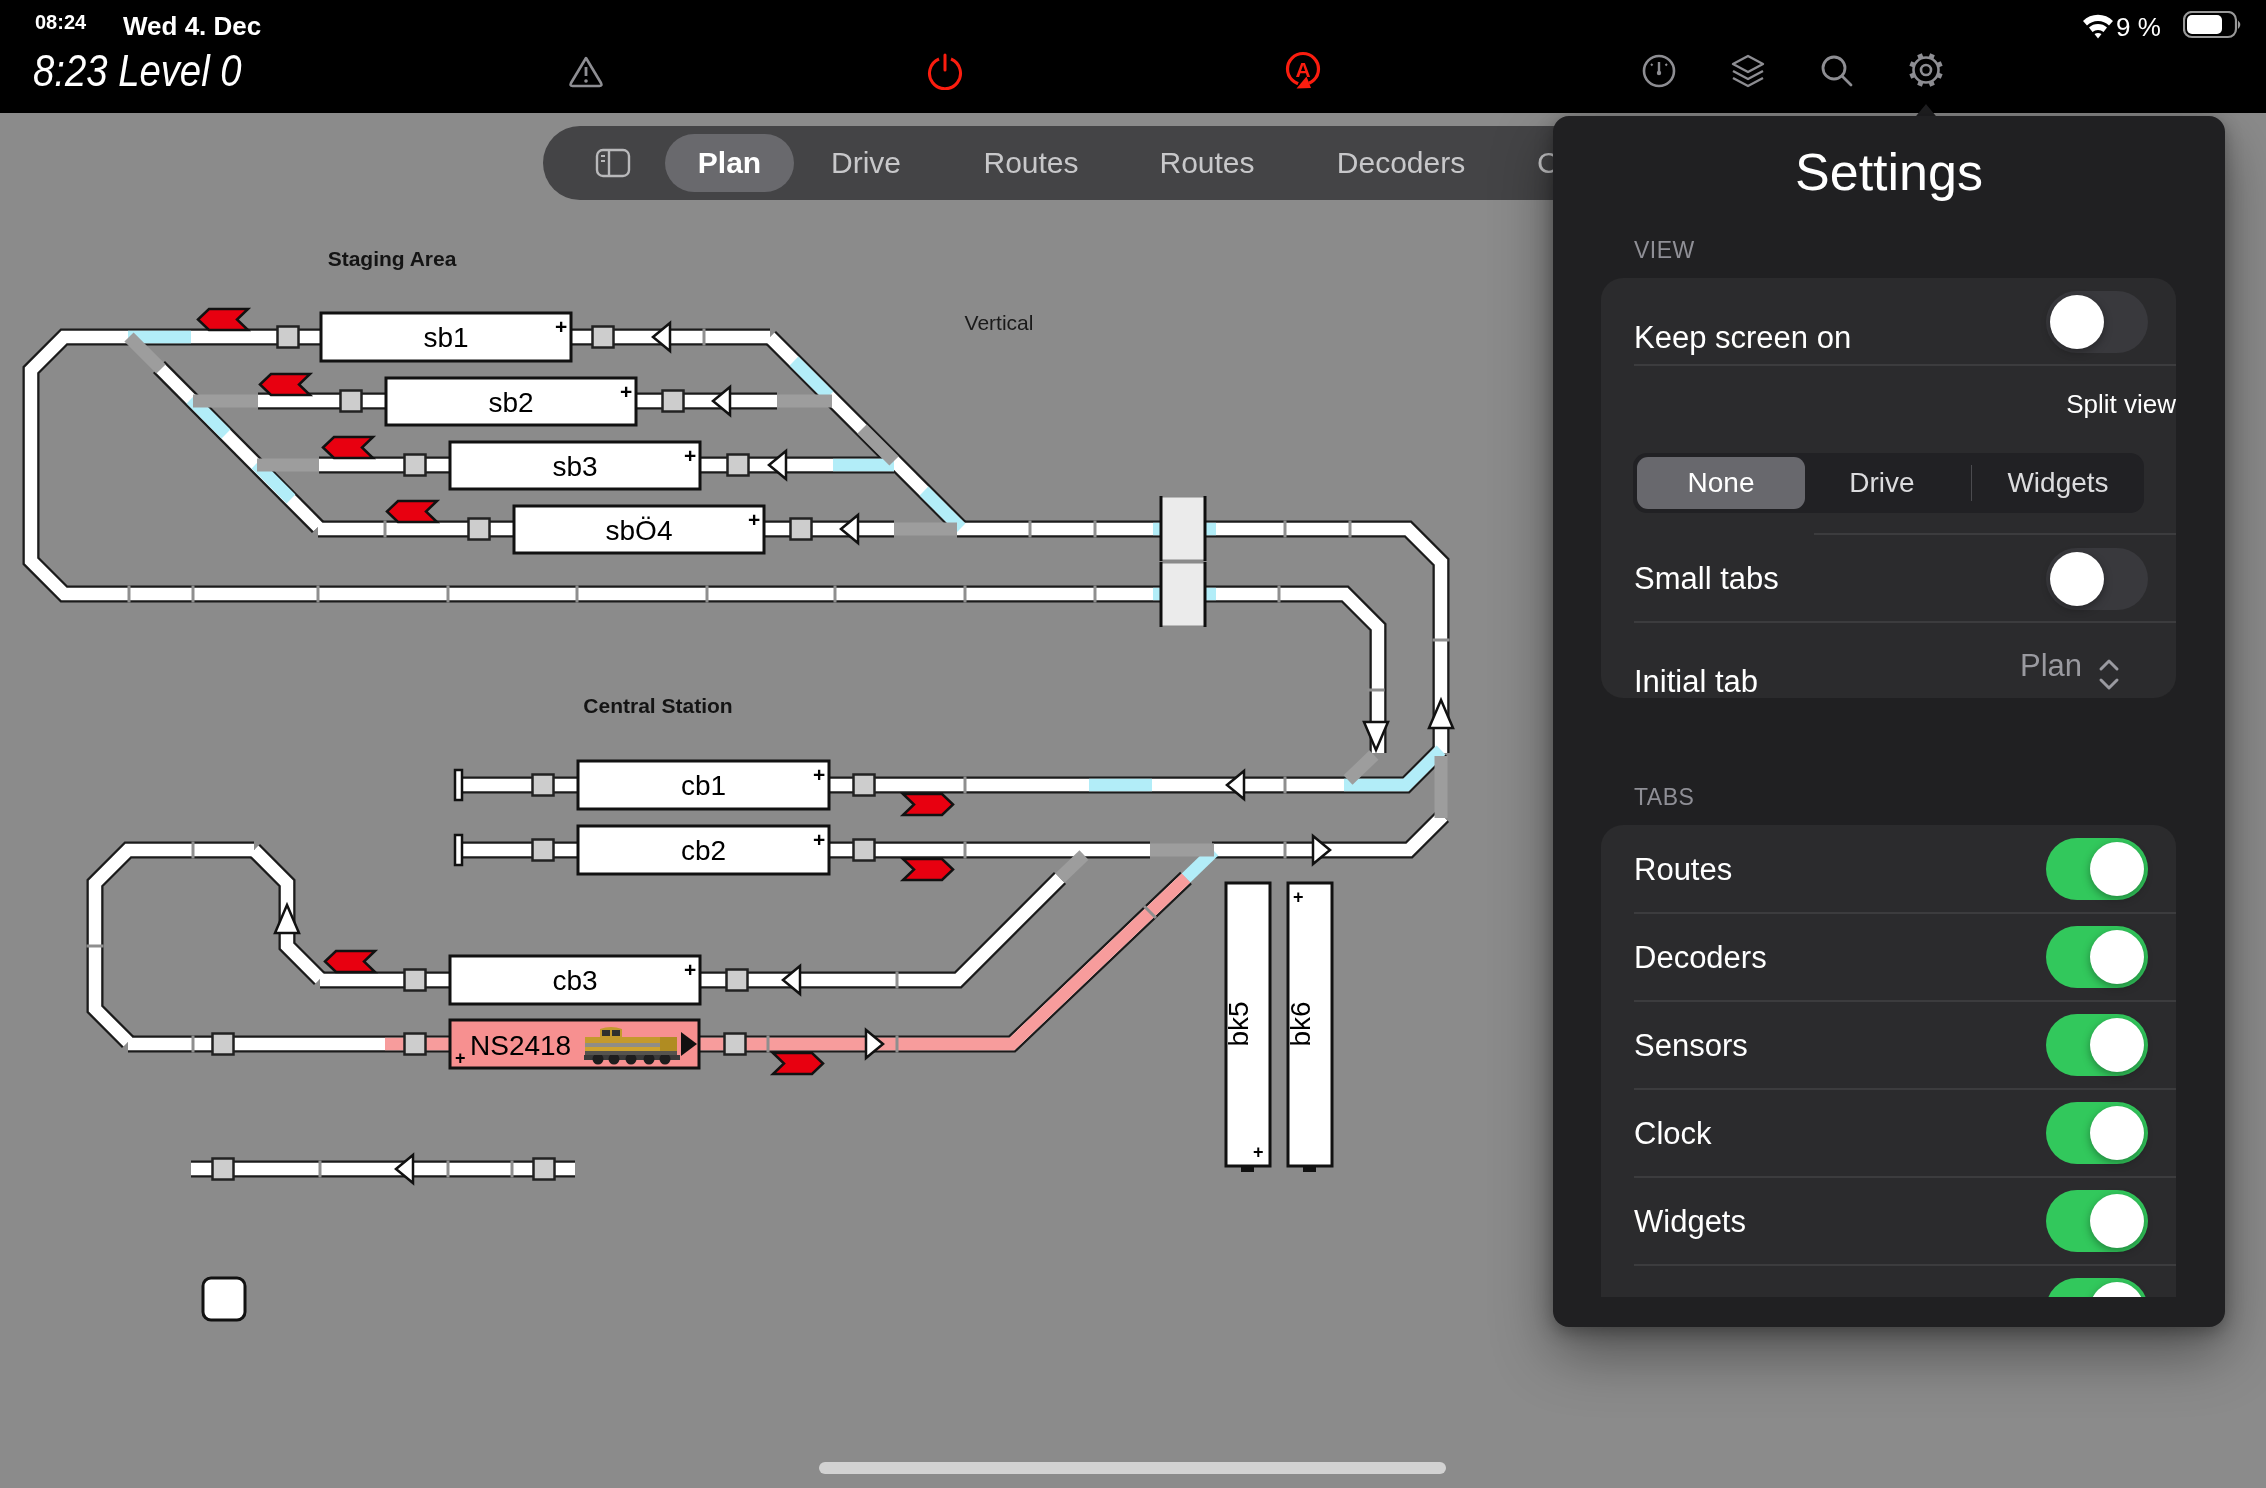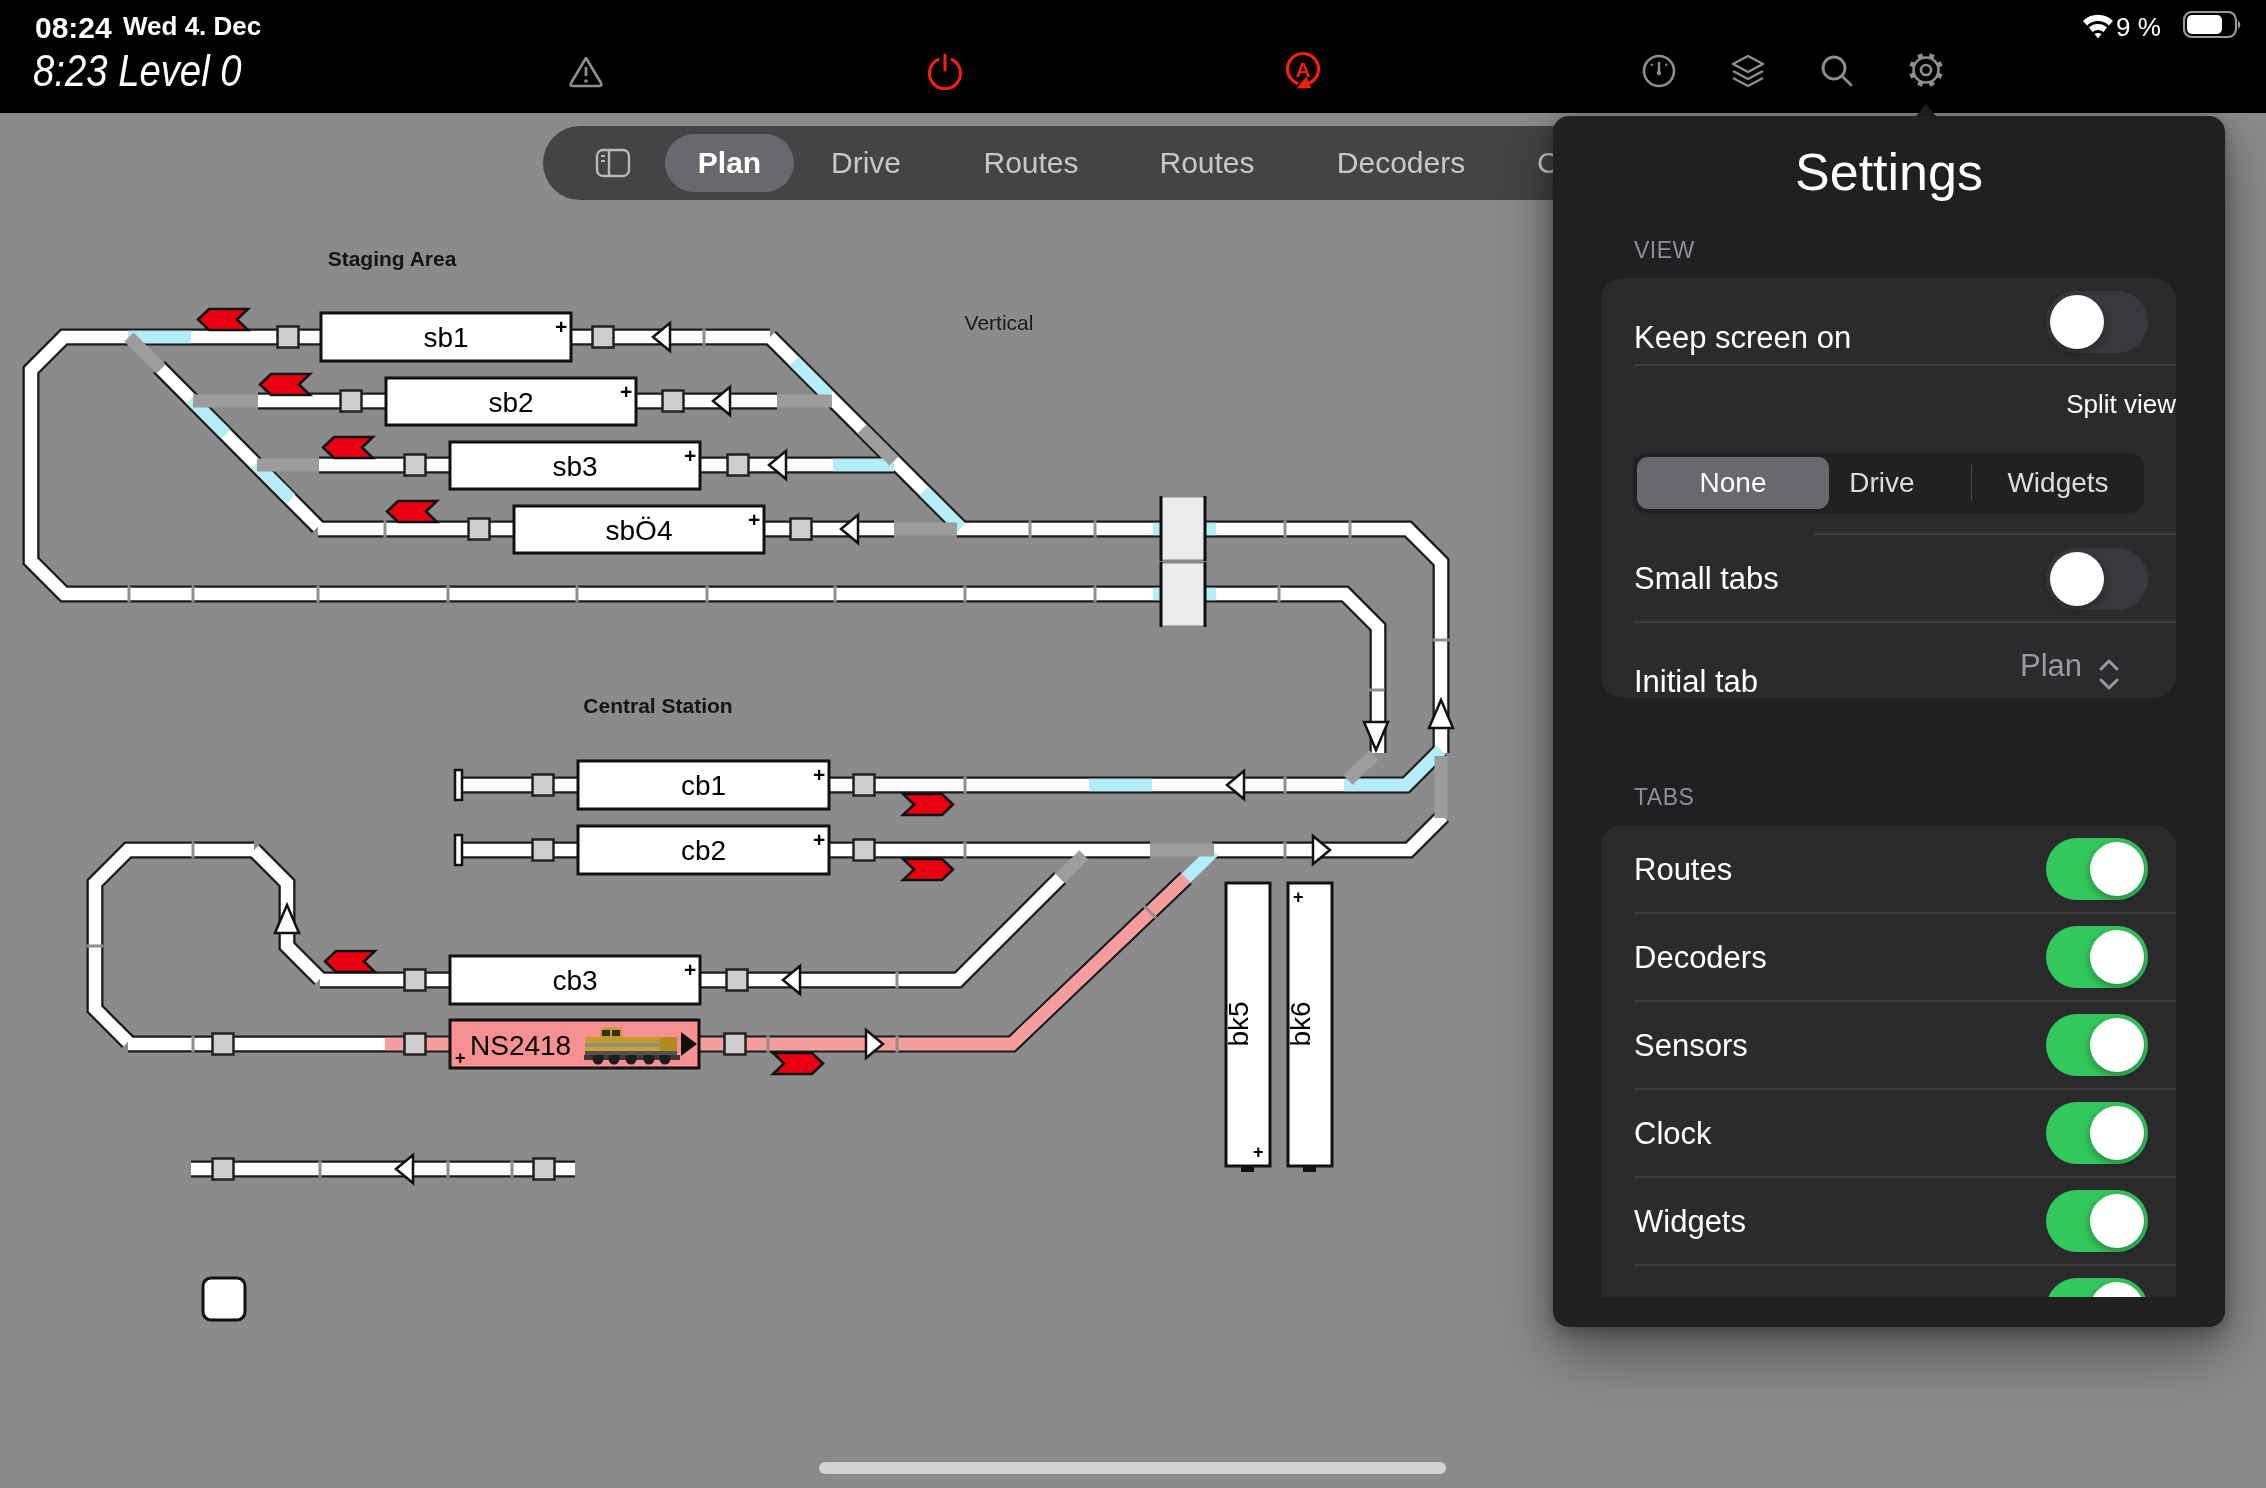--- a/index.html
+++ b/index.html
@@ -208,21 +208,21 @@
 <rect x="1288" y="883" width="44" height="283" fill="#fff" stroke="#111" stroke-width="3"></rect>
 <text x="1310" y="1024" font-size="28" fill="#000" text-anchor="middle" transform="rotate(-90 1310 1024)">bk6</text>
 <text x="1293" y="903" font-size="18" font-weight="bold" fill="#000">+</text>
 <rect x="1303" y="1166" width="13" height="6" fill="#111"></rect>
 <rect x="203" y="1278" width="42" height="42" rx="8" fill="#fff" stroke="#111" stroke-width="3"></rect>
 <text x="392" y="266" font-size="21" font-weight="bold" fill="#141414" text-anchor="middle">Staging Area</text>
 <text x="658" y="713" font-size="21" font-weight="bold" fill="#141414" text-anchor="middle">Central Station</text>
 <text x="999" y="330" font-size="21" fill="#1a1a1a" text-anchor="middle">Vertical</text>
 </svg>
 <div id="statusbar">
-    <span class="abs" style="left:35px;top:11px;font-size:30px;font-weight:600">08:24</span>
+    <span class="abs" style="left:35px;top:11px;font-size:20px;font-weight:600">08:24</span>
     <span class="abs" style="left:123px;top:11px;font-size:26px;font-weight:600">Wed 4. Dec</span>
     <span class="abs" style="left:33px;top:46px;font-size:44px;font-style:italic;transform:scaleX(.87);transform-origin:left top;white-space:nowrap">8:23 Level 0</span>
     <span class="abs" style="left:2116px;top:12px;font-size:26px">9 %</span>
     <svg class="abs" style="left:567px;top:52px" width="38" height="38" viewBox="0 0 38 38">
       <path d="M19 6 L34 31 Q35.5 34 32.5 34 L5.5 34 Q2.5 34 4 31 Z" fill="none" stroke="#8e8e93" stroke-width="2.6" stroke-linejoin="round"></path>
       <line x1="19" y1="15" x2="19" y2="24" stroke="#8e8e93" stroke-width="2.8"></line>
       <circle cx="19" cy="29" r="1.8" fill="#8e8e93"></circle>
     </svg>
     <svg class="abs" style="left:926px;top:52px" width="38" height="38" viewBox="0 0 38 38">
       <path d="M13 7 A15.5 15.5 0 1 0 25 7" fill="none" stroke="#fb1d0f" stroke-width="3"></path>
@@ -294,21 +294,21 @@
     <div style="position:absolute;top:26px;width:100%;text-align:center;font-size:52px;font-weight:400">Settings</div>
     <div class="gl" style="top:121px">VIEW</div>
     <div class="card" style="top:162px;height:420px">
       <div class="rowtxt" style="top:42px">Keep screen on</div>
       <div class="toggle t-off" style="top:13px">
         <div class="knob"></div>
       </div>
       <div class="sep" style="top:86px"></div>
       <div style="position:absolute;top:111px;width:100%;text-align:right;font-size:26px">Split view</div>
       <div style="position:absolute;left:32px;top:175px;width:511px;height:60px;background:#212124;border-radius:14px">
-        <div style="position:absolute;left:4px;top:4px;width:192px;height:52px;background:#68686d;border-radius:11px;text-align:center;line-height:52px;font-size:28px">None</div>
+        <div style="position:absolute;left:4px;top:4px;width:168px;height:52px;background:#68686d;border-radius:11px;text-align:center;line-height:52px;font-size:28px">None</div>
         <div style="position:absolute;left:338px;top:12px;width:1px;height:36px;background:#4b4b4f"></div>
         <div style="position:absolute;left:164px;width:170px;text-align:center;line-height:60px;font-size:28px;color:#dcdcde">Drive</div>
         <div style="position:absolute;left:340px;width:170px;text-align:center;line-height:60px;font-size:28px;color:#dcdcde">Widgets</div>
       </div>
       <div class="sep" style="top:255px;left:213px"></div>
       <div class="rowtxt" style="top:283px">Small tabs</div>
       <div class="toggle t-off" style="top:270px">
         <div class="knob"></div>
       </div>
       <div class="sep" style="top:343px"></div>

